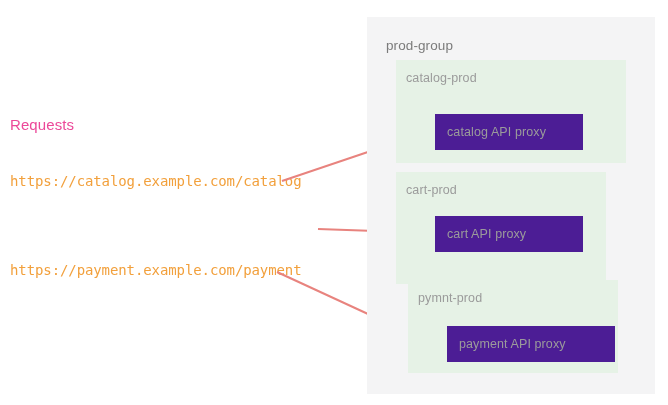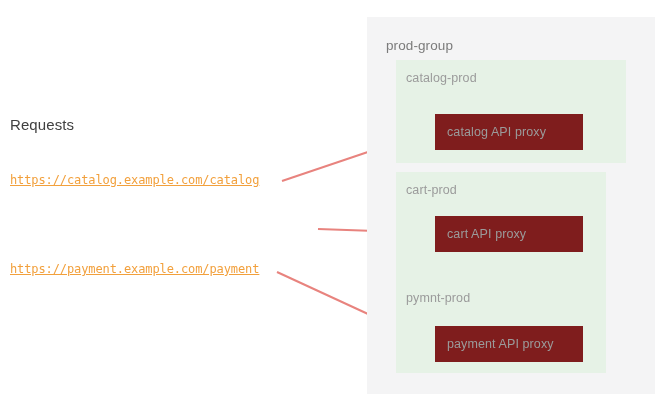--- a/index.html
+++ b/index.html
@@ -22,34 +22,33 @@
     left: 0;
     top: 0;
     width: 360px;
     height: 405px;
   }
   #requests-title {
     position: absolute;
     left: 10px;
     top: 116px;
     font-size: 15px;
-    color: #404040;
+    color: #ec4899;
     font-family: "Liberation Sans", sans-serif;
     letter-spacing: 0.1px;
     white-space: nowrap;
   }
   .request-url {
     position: absolute;
     left: 10px;
     font-family: "DejaVu Sans Mono", monospace;
-    font-size: 12px;
+    font-size: 14px;
     color: #f2a03c;
     white-space: nowrap;
     letter-spacing: -0.1px;
-    text-decoration: underline;
   }
   #request-url-0 { top: 173px; }
   #request-url-1 { top: 223px; }
   #request-url-2 { top: 262px; text-align: right; }
 
   
   #arrows-layer {
     position: absolute;
     left: 0;
     top: 0;
@@ -79,42 +78,42 @@
   }
 
   .env-box {
     position: absolute;
     left: 29px;
     width: 210px;
     background: #e6f2e6;
   }
   #env-box-0 { top: 43px;  height: 103px; padding-left: 20px; }
   #env-box-1 { top: 155px; height: 112px; text-decoration: underline;  }
-  #env-box-2 { top: 263px; height: 93px;  }
+  #env-box-2 { top: 263px; height: 93px; margin-left: 12px;  }
 
   .env-label {
     position: absolute;
     left: 10px;
     top: 11px;
     font-size: 12.5px;
     color: #9b9b9b;
     white-space: nowrap;
     letter-spacing: 0.1px;
   }
 
   .proxy-box {
     position: absolute;
     left: 39px;
     width: 148px;
     height: 36px;
-    background: #7f1d1d;
+    background: #4c1d95;
   }
   #env-box-0 .proxy-box { top: 54px; }
   #env-box-1 .proxy-box { top: 44px; }
-  #env-box-2 .proxy-box { top: 46px; }
+  #env-box-2 .proxy-box { top: 46px; padding-left: 20px; }
 
   .proxy-label {
     position: absolute;
     left: 12px;
     top: 0;
     height: 36px;
     display: flex;
     align-items: center;
     font-size: 12.5px;
     color: #9b9b9b;

